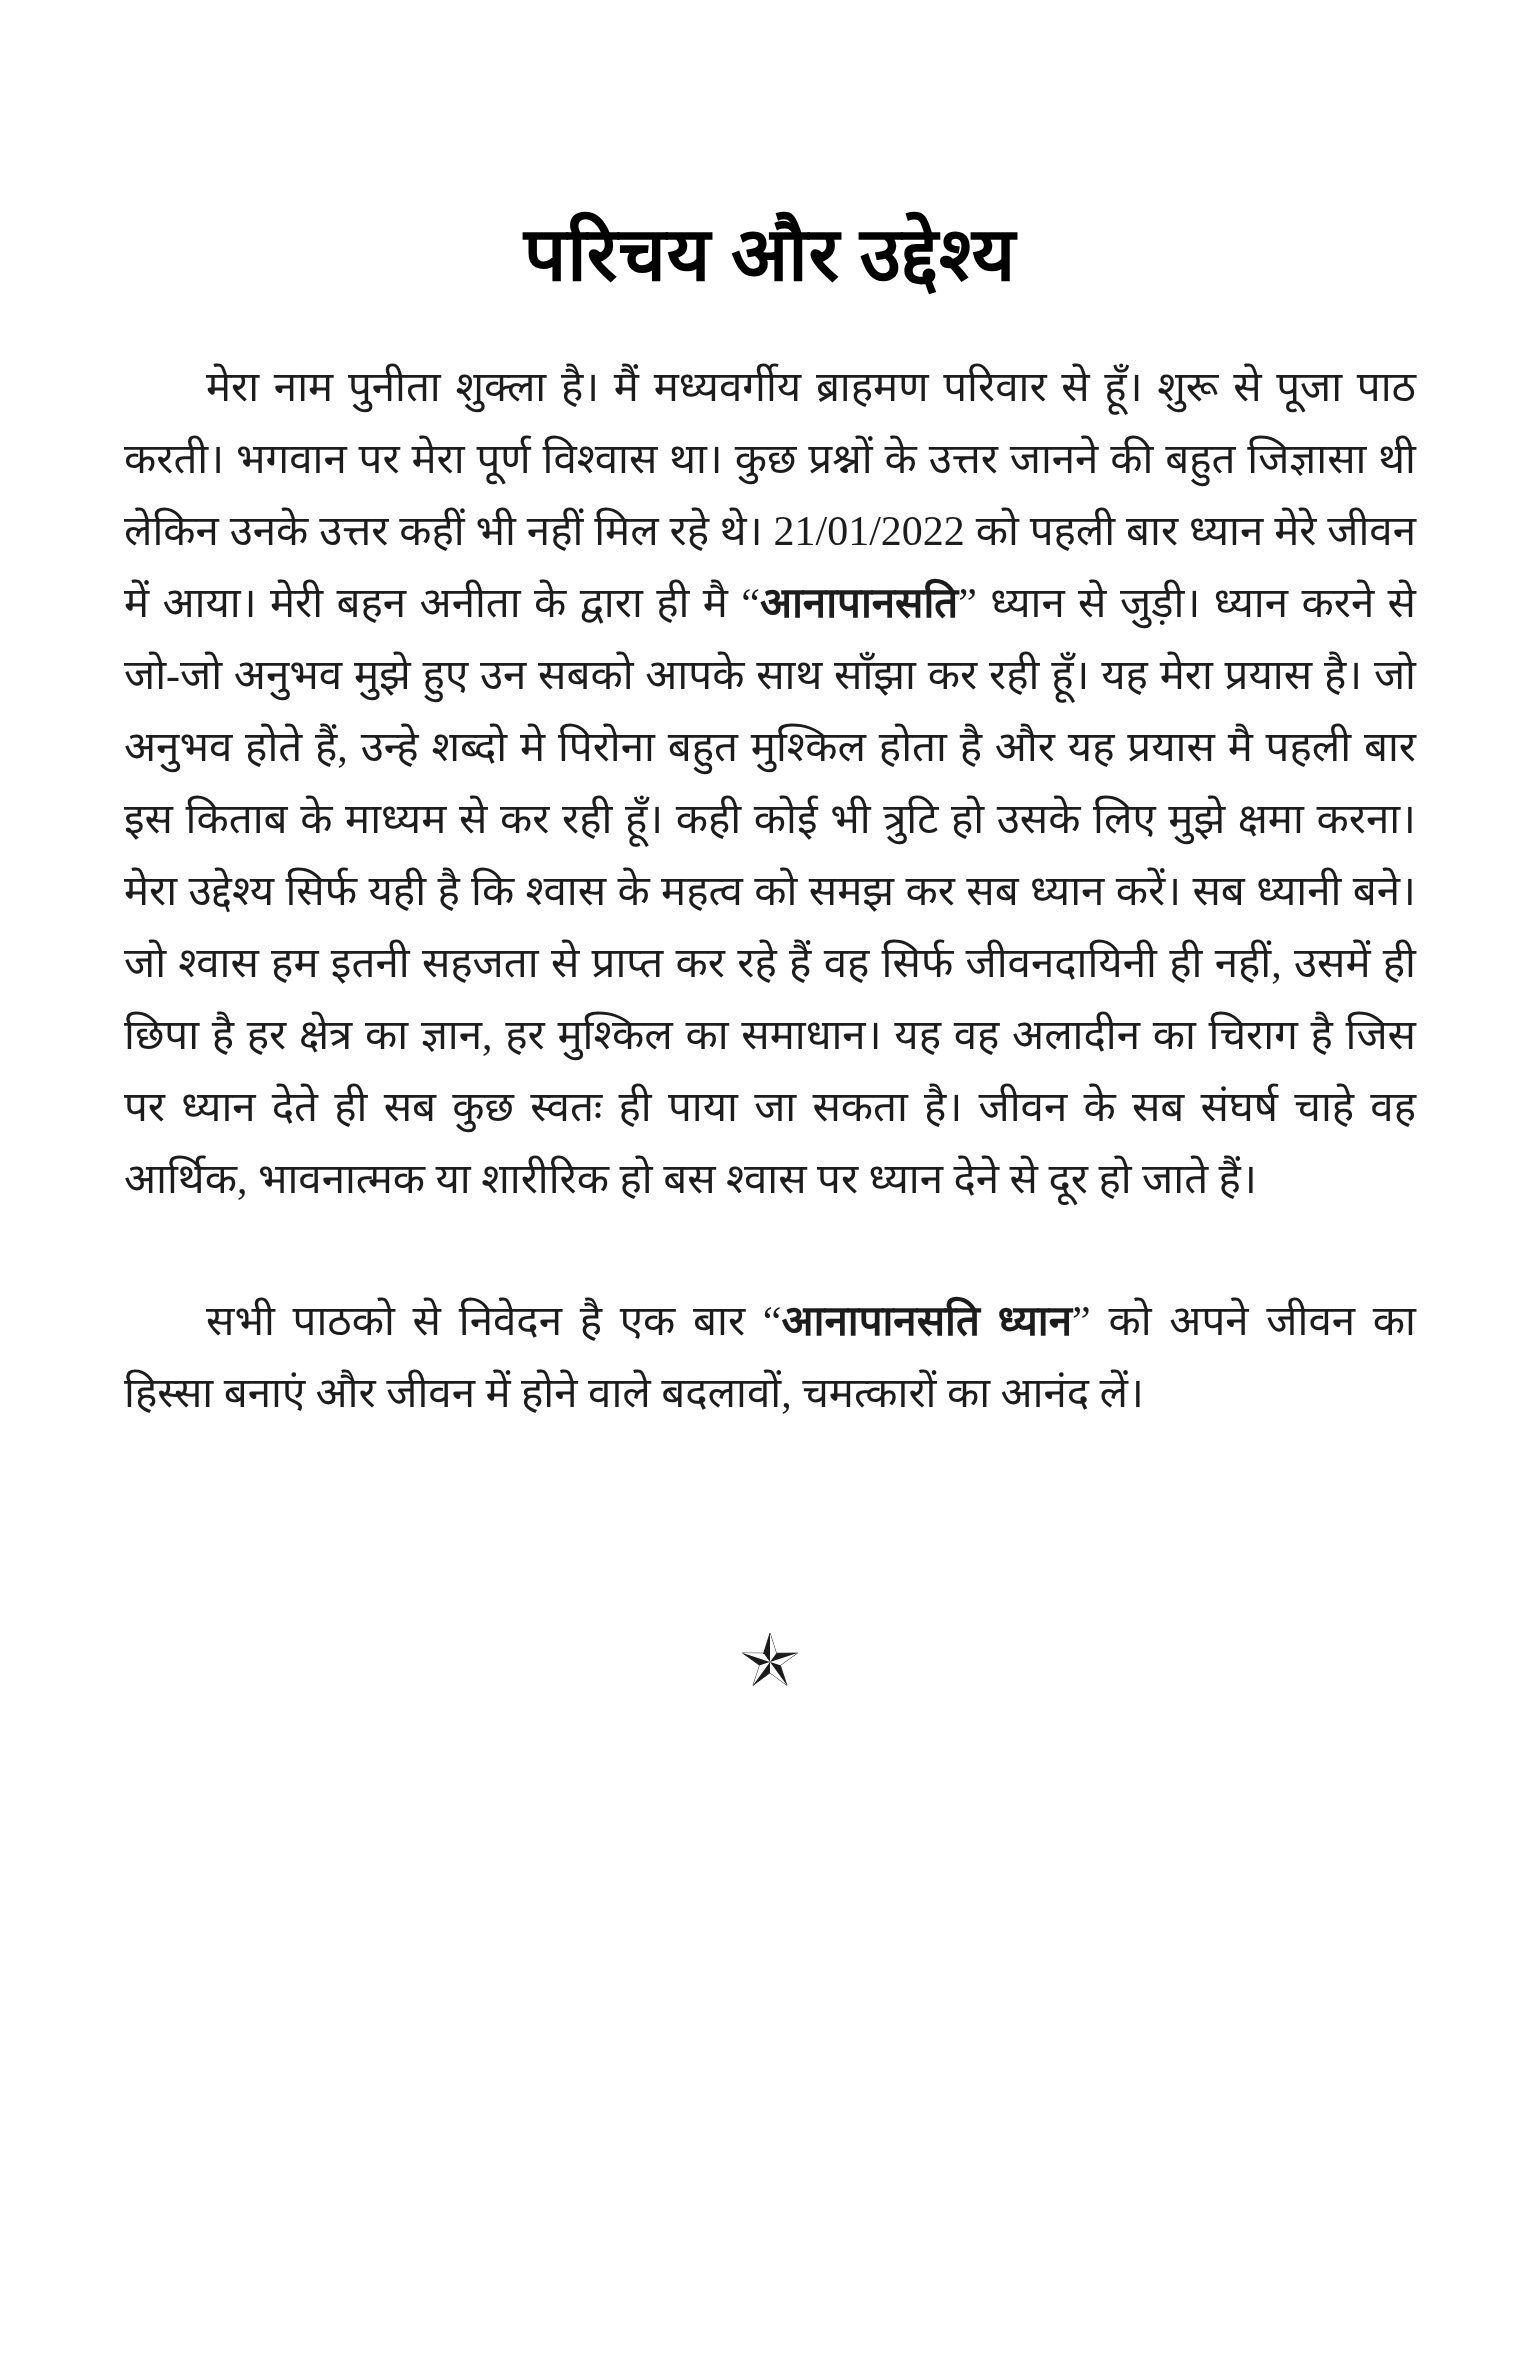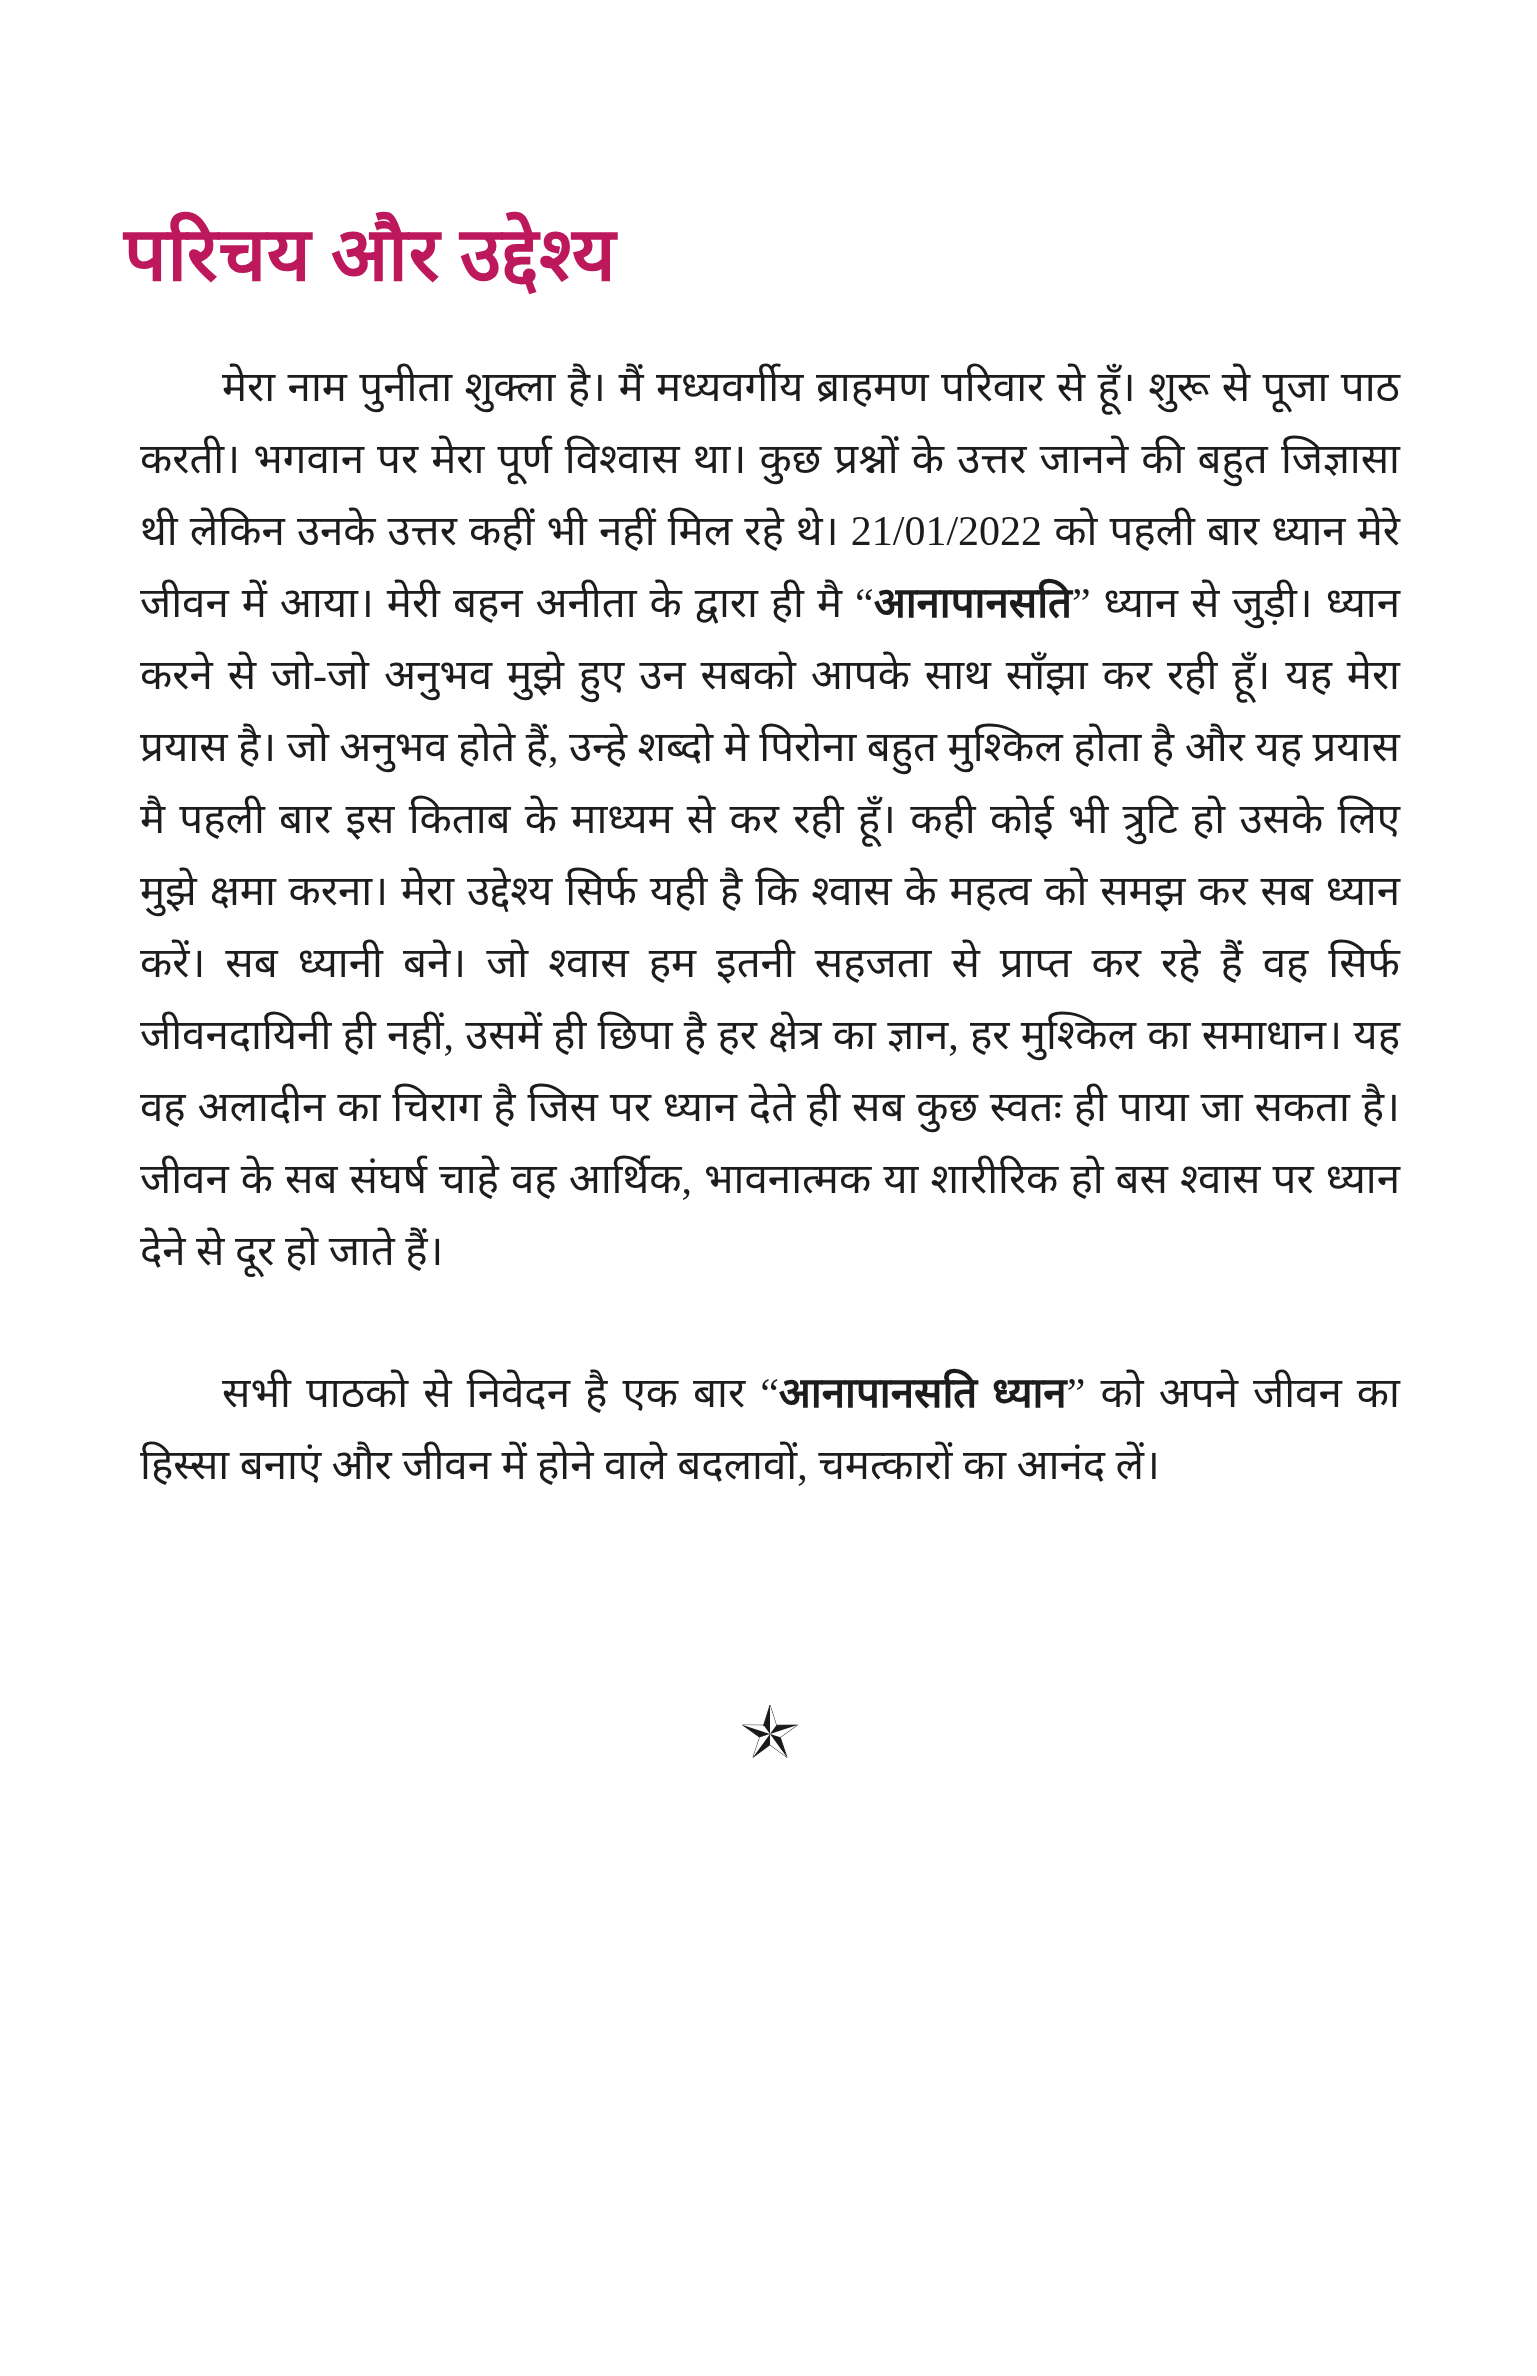--- a/index.html
+++ b/index.html
@@ -17,29 +17,29 @@
   }
   .page {
     position: relative;
     width: 1537px;
     height: 2376px;
     background: #ffffff;
     padding: 213px 121px 0 124px;
   }
   .title {
     margin: 0 0 54px 0;
-    text-align: left;
+    text-align: center;
     font-size: 75px;
     line-height: 1.12;
     font-weight: 700;
     letter-spacing: 0.9px;
-    color: #be185d;
+    color: #000000;
   }
   .body-para {
-    margin: 16px;
+    margin: 0;
     font-size: 42px;
     line-height: 72px;
     text-align: justify;
     text-indent: 82px;
     color: #1c1c1c;
   }
   .body-para .emph {
     font-weight: 700;
   }
   .para2 {

